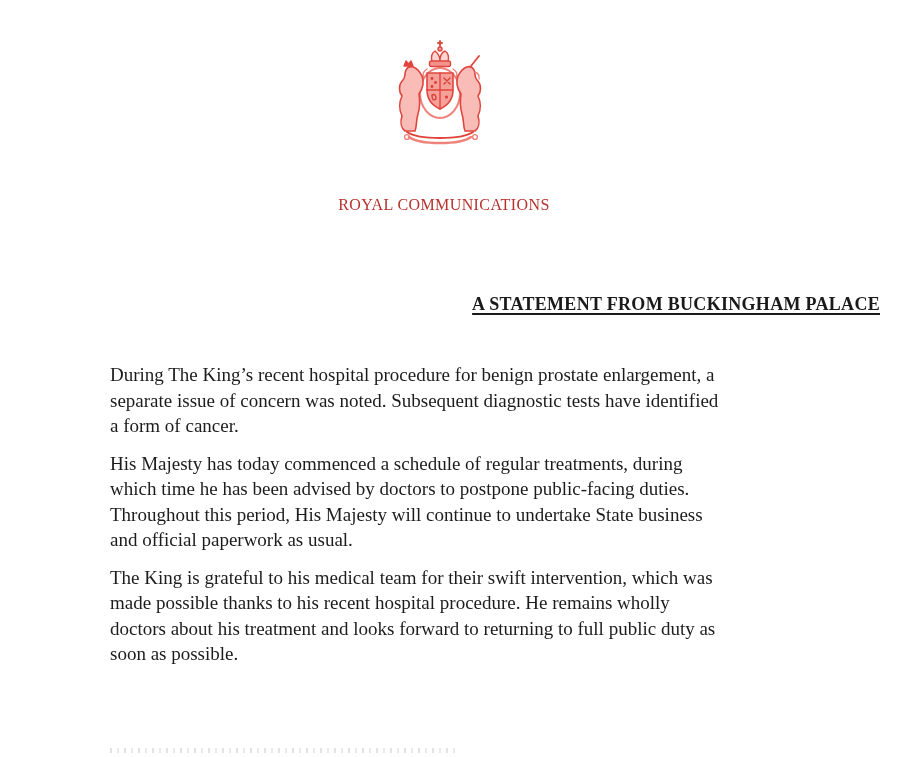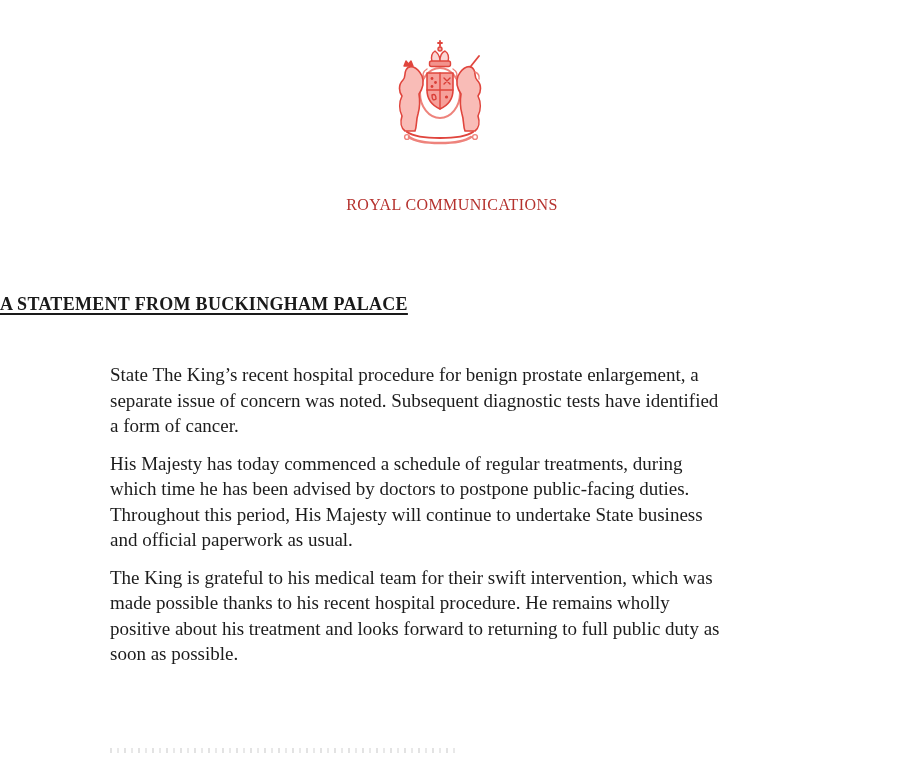--- a/index.html
+++ b/index.html
@@ -20,34 +20,34 @@
     position: absolute;
     left: 391px;
     top: 40px;
     width: 98px;
     height: 110px;
   }
   .crest svg { display: block; }
   .org-name {
     position: absolute;
     top: 196px;
-    left: 12px;
+    left: 4px;
     width: 880px;
     text-align: center;
     font-size: 16px;
     letter-spacing: 0.4px;
     color: #b5322e;
   }
   .statement-title {
     position: absolute;
     top: 294px;
     left: 0;
     width: 880px;
     margin: 0;
-    text-align: left;
+    text-align: right;
     font-size: 18px;
     font-weight: bold;
     letter-spacing: 0.3px;
     color: #1a1a1a;
     text-decoration: underline;
     text-decoration-thickness: 1.5px;
     text-underline-offset: 3px;
   }
   .body-text {
     position: absolute;
@@ -115,28 +115,28 @@
       <circle cx="16" cy="97" r="2.4" stroke="#ee837c"></circle>
       <circle cx="84" cy="97" r="2.4" stroke="#ee837c"></circle>
     </svg>
   </span>
 
   <div class="org-name">ROYAL COMMUNICATIONS</div>
 
   <h1 class="statement-title">A STATEMENT FROM BUCKINGHAM PALACE</h1>
 
   <div class="body-text">
-    <p>State The King’s recent hospital procedure for benign prostate enlargement, a
+    <p>During The King’s recent hospital procedure for benign prostate enlargement, a
 separate issue of concern was noted. Subsequent diagnostic tests have identified
 a form of cancer.</p>
     <p>His Majesty has today commenced a schedule of regular treatments, during
 which time he has been advised by doctors to postpone public-facing duties.
 Throughout this period, His Majesty will continue to undertake State business
 and official paperwork as usual.</p>
     <p>The King is grateful to his medical team for their swift intervention, which was
 made possible thanks to his recent hospital procedure. He remains wholly
-positive about his treatment and looks forward to returning to full public duty as
+doctors about his treatment and looks forward to returning to full public duty as
 soon as possible.</p>
   </div>
 
   <div class="artifact"></div>
 
 </div>
 
 </body></html>

